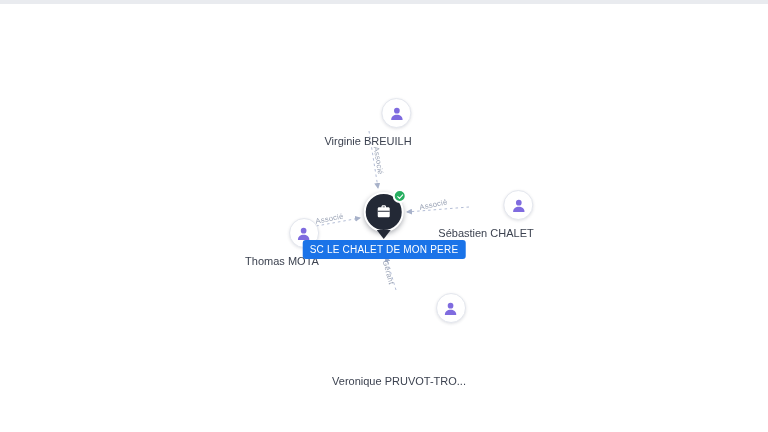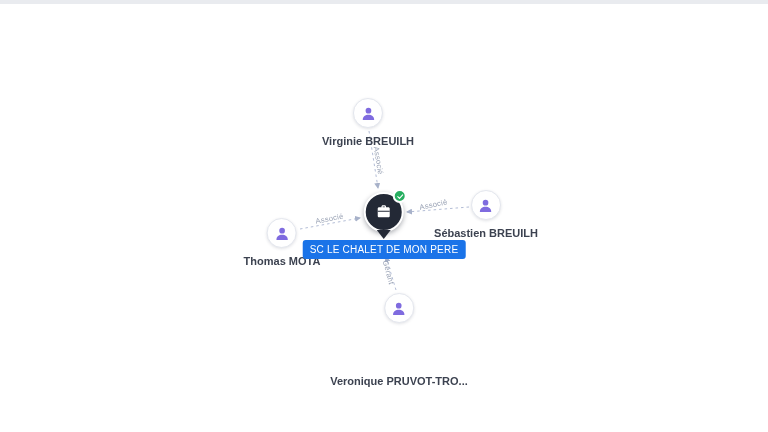--- a/index.html
+++ b/index.html
@@ -10,21 +10,21 @@
     background: #e9ebef; }
 
   
   .edges { position: absolute; top: 0; left: 0; width: 768px; height: 432px; }
   .edge-line { stroke: #b3bdd6; stroke-width: 1; stroke-dasharray: 2.5 3; fill: none; }
   .edge-label { font-size: 7.5px; fill: #97a0b3; text-anchor: middle;
     font-family: "Liberation Sans", sans-serif; letter-spacing: .3px; }
 
   
   .node { position: absolute; transform: translateX(-50%);
-    display: flex; flex-direction: column; align-items: center; z-index: 2; font-weight: bold; }
+    display: flex; flex-direction: column; align-items: flex-end; z-index: 2; }
   .node .circle { width: 30px; height: 30px; border-radius: 50%; background: #fff;
     border: 1px solid #e4e7ee; box-shadow: 0 1px 3px rgba(40,50,80,.14);
     display: flex; align-items: center; justify-content: center; cursor: pointer; }
   .node .circle svg { width: 17px; height: 17px; }
   .node .nlabel { margin-top: 7px; font-size: 11px; color: #3c4250; white-space: nowrap; }
 
   .node-virginie  { left: 368px; top: 98px; }
   .node-sebastien { left: 486px; top: 190px; }
   .node-thomas    { left: 282px; top: 218px; }
   .node-veronique { left: 399px; top: 293px; gap: 45px; }
@@ -83,21 +83,21 @@
     <div class="nlabel">Virginie BREUILH</div>
   </div>
 
   <div class="node node-sebastien">
     <div class="circle">
       <svg viewBox="0 0 24 24">
         <circle cx="12" cy="8" r="4" fill="#7f6bdf"></circle>
         <path d="M4 20.5c0-4.2 3.6-6.7 8-6.7s8 2.5 8 6.7v.5H4z" fill="#7f6bdf"></path>
       </svg>
     </div>
-    <div class="nlabel">Sébastien BREUILH</div>
+    <div class="nlabel">Sébastien CHALET</div>
   </div>
 
   <div class="node node-thomas">
     <div class="circle">
       <svg viewBox="0 0 24 24">
         <circle cx="12" cy="8" r="4" fill="#7f6bdf"></circle>
         <path d="M4 20.5c0-4.2 3.6-6.7 8-6.7s8 2.5 8 6.7v.5H4z" fill="#7f6bdf"></path>
       </svg>
     </div>
     <div class="nlabel">Thomas MOTA</div>

